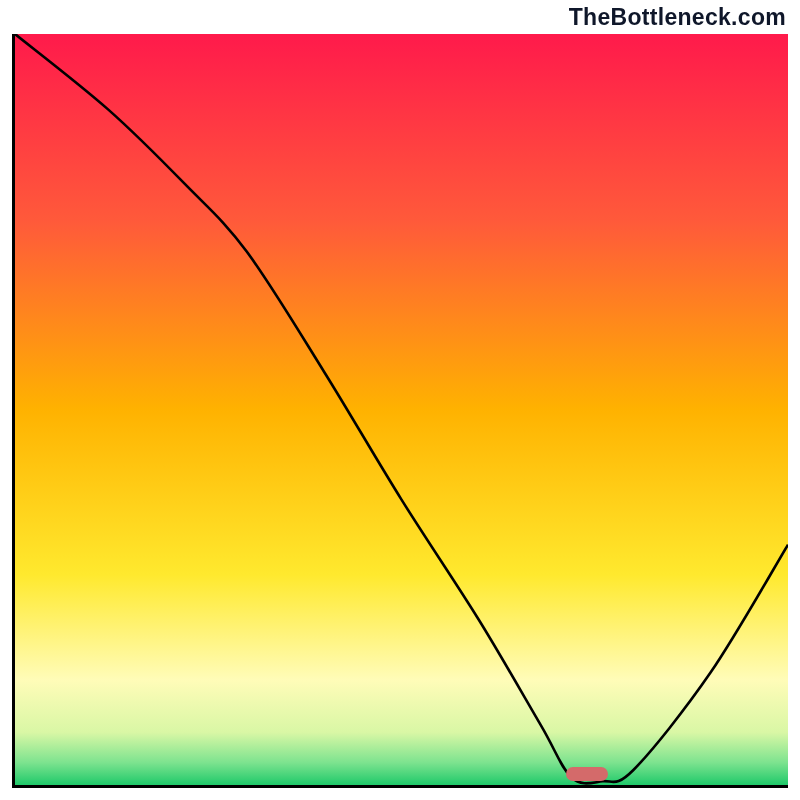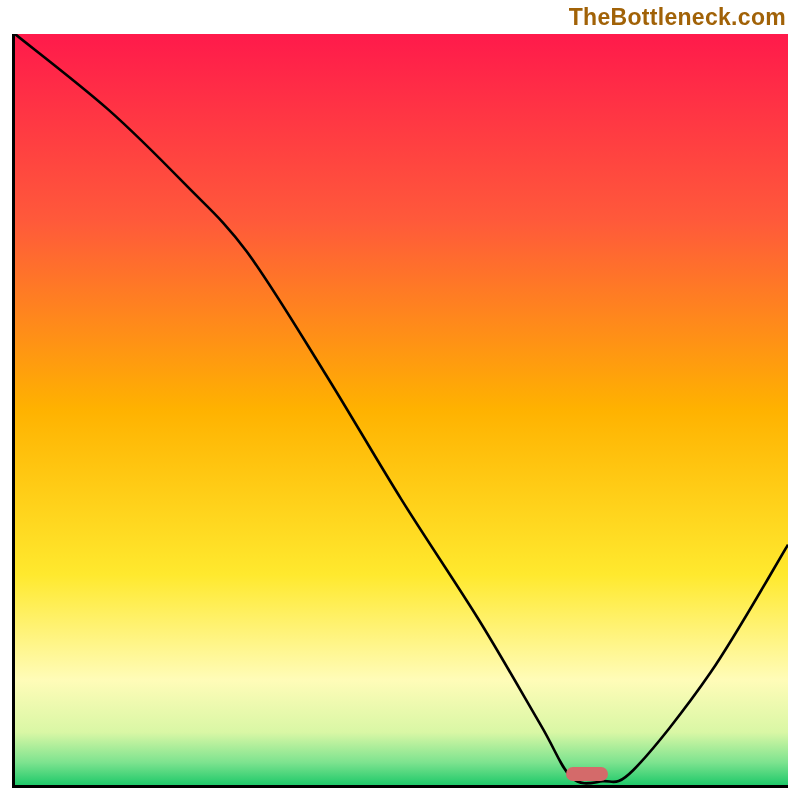--- a/index.html
+++ b/index.html
@@ -14,21 +14,21 @@
     position: relative;
     width: 800px;
     height: 800px;
   }
   .watermark {
     position: absolute;
     top: 4px;
     right: 14px;
     font-size: 23px;
     font-weight: 600;
-    color: #a16207;
+    color: #0f172a;
     letter-spacing: 0.3px;
   }
   .plot-frame {
     position: absolute;
     left: 12px;
     top: 34px;
     width: 776px;
     height: 754px;
     box-sizing: border-box;
     border-left: 3px solid #000;

